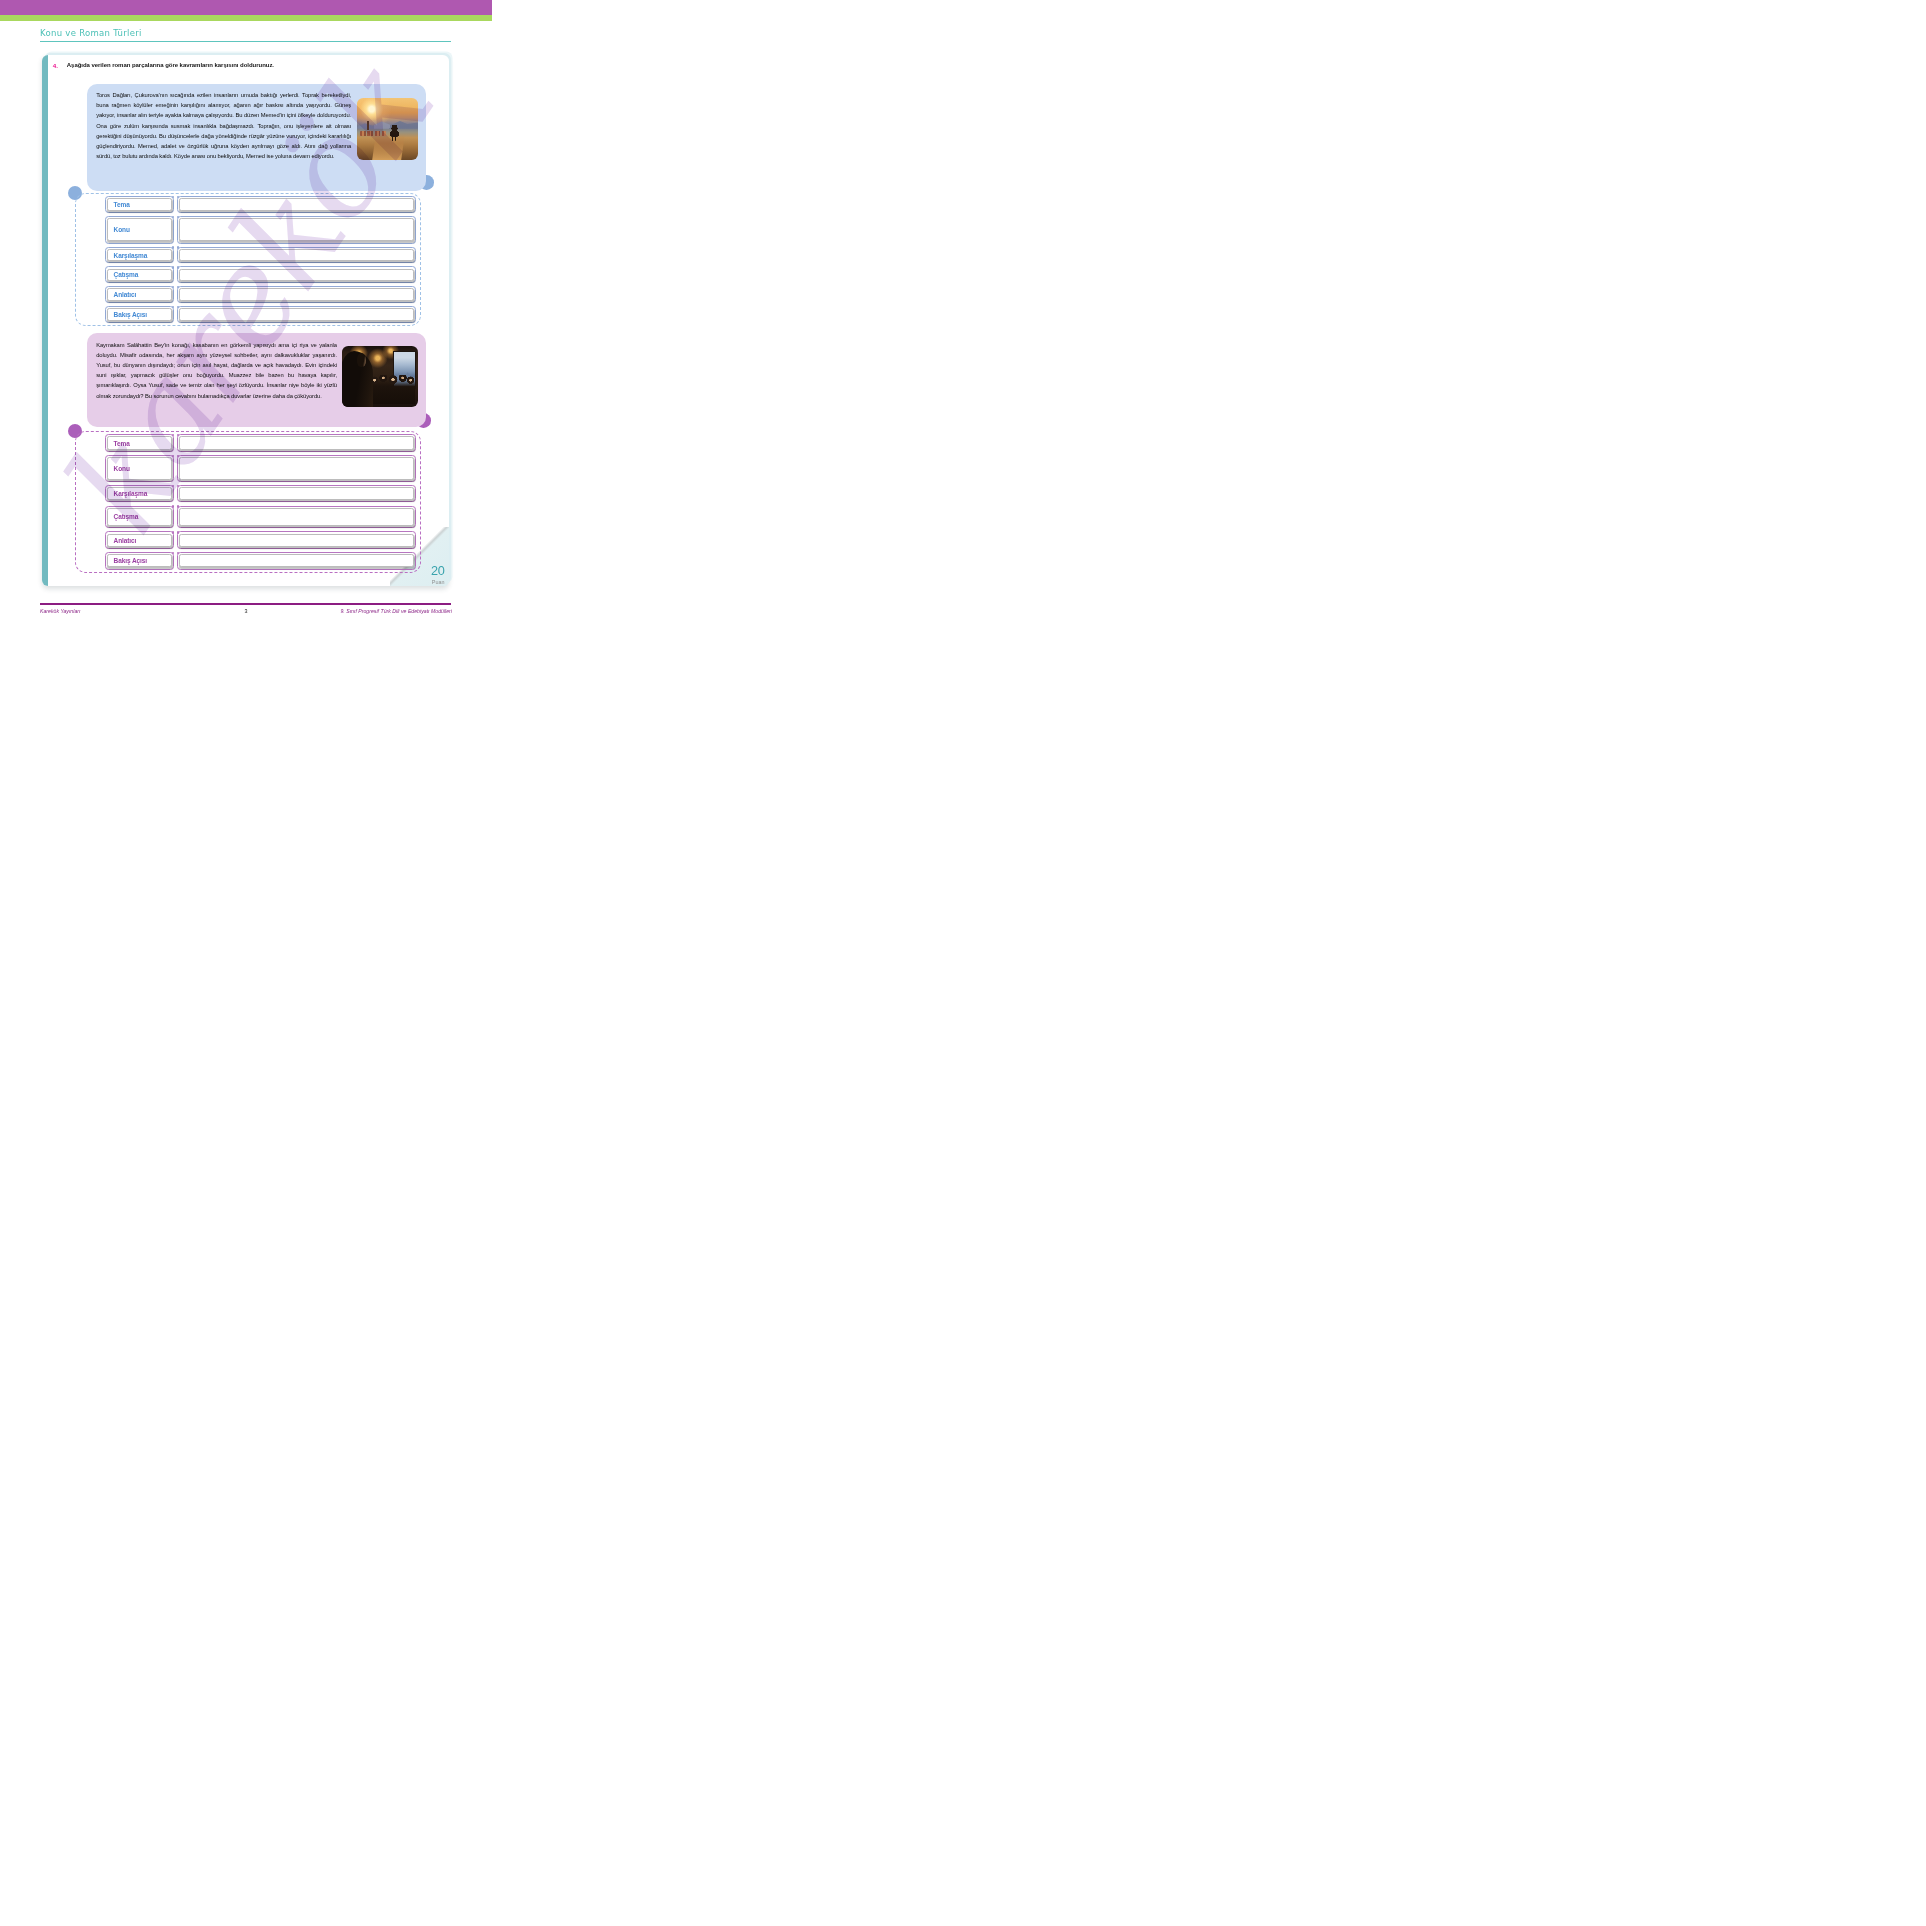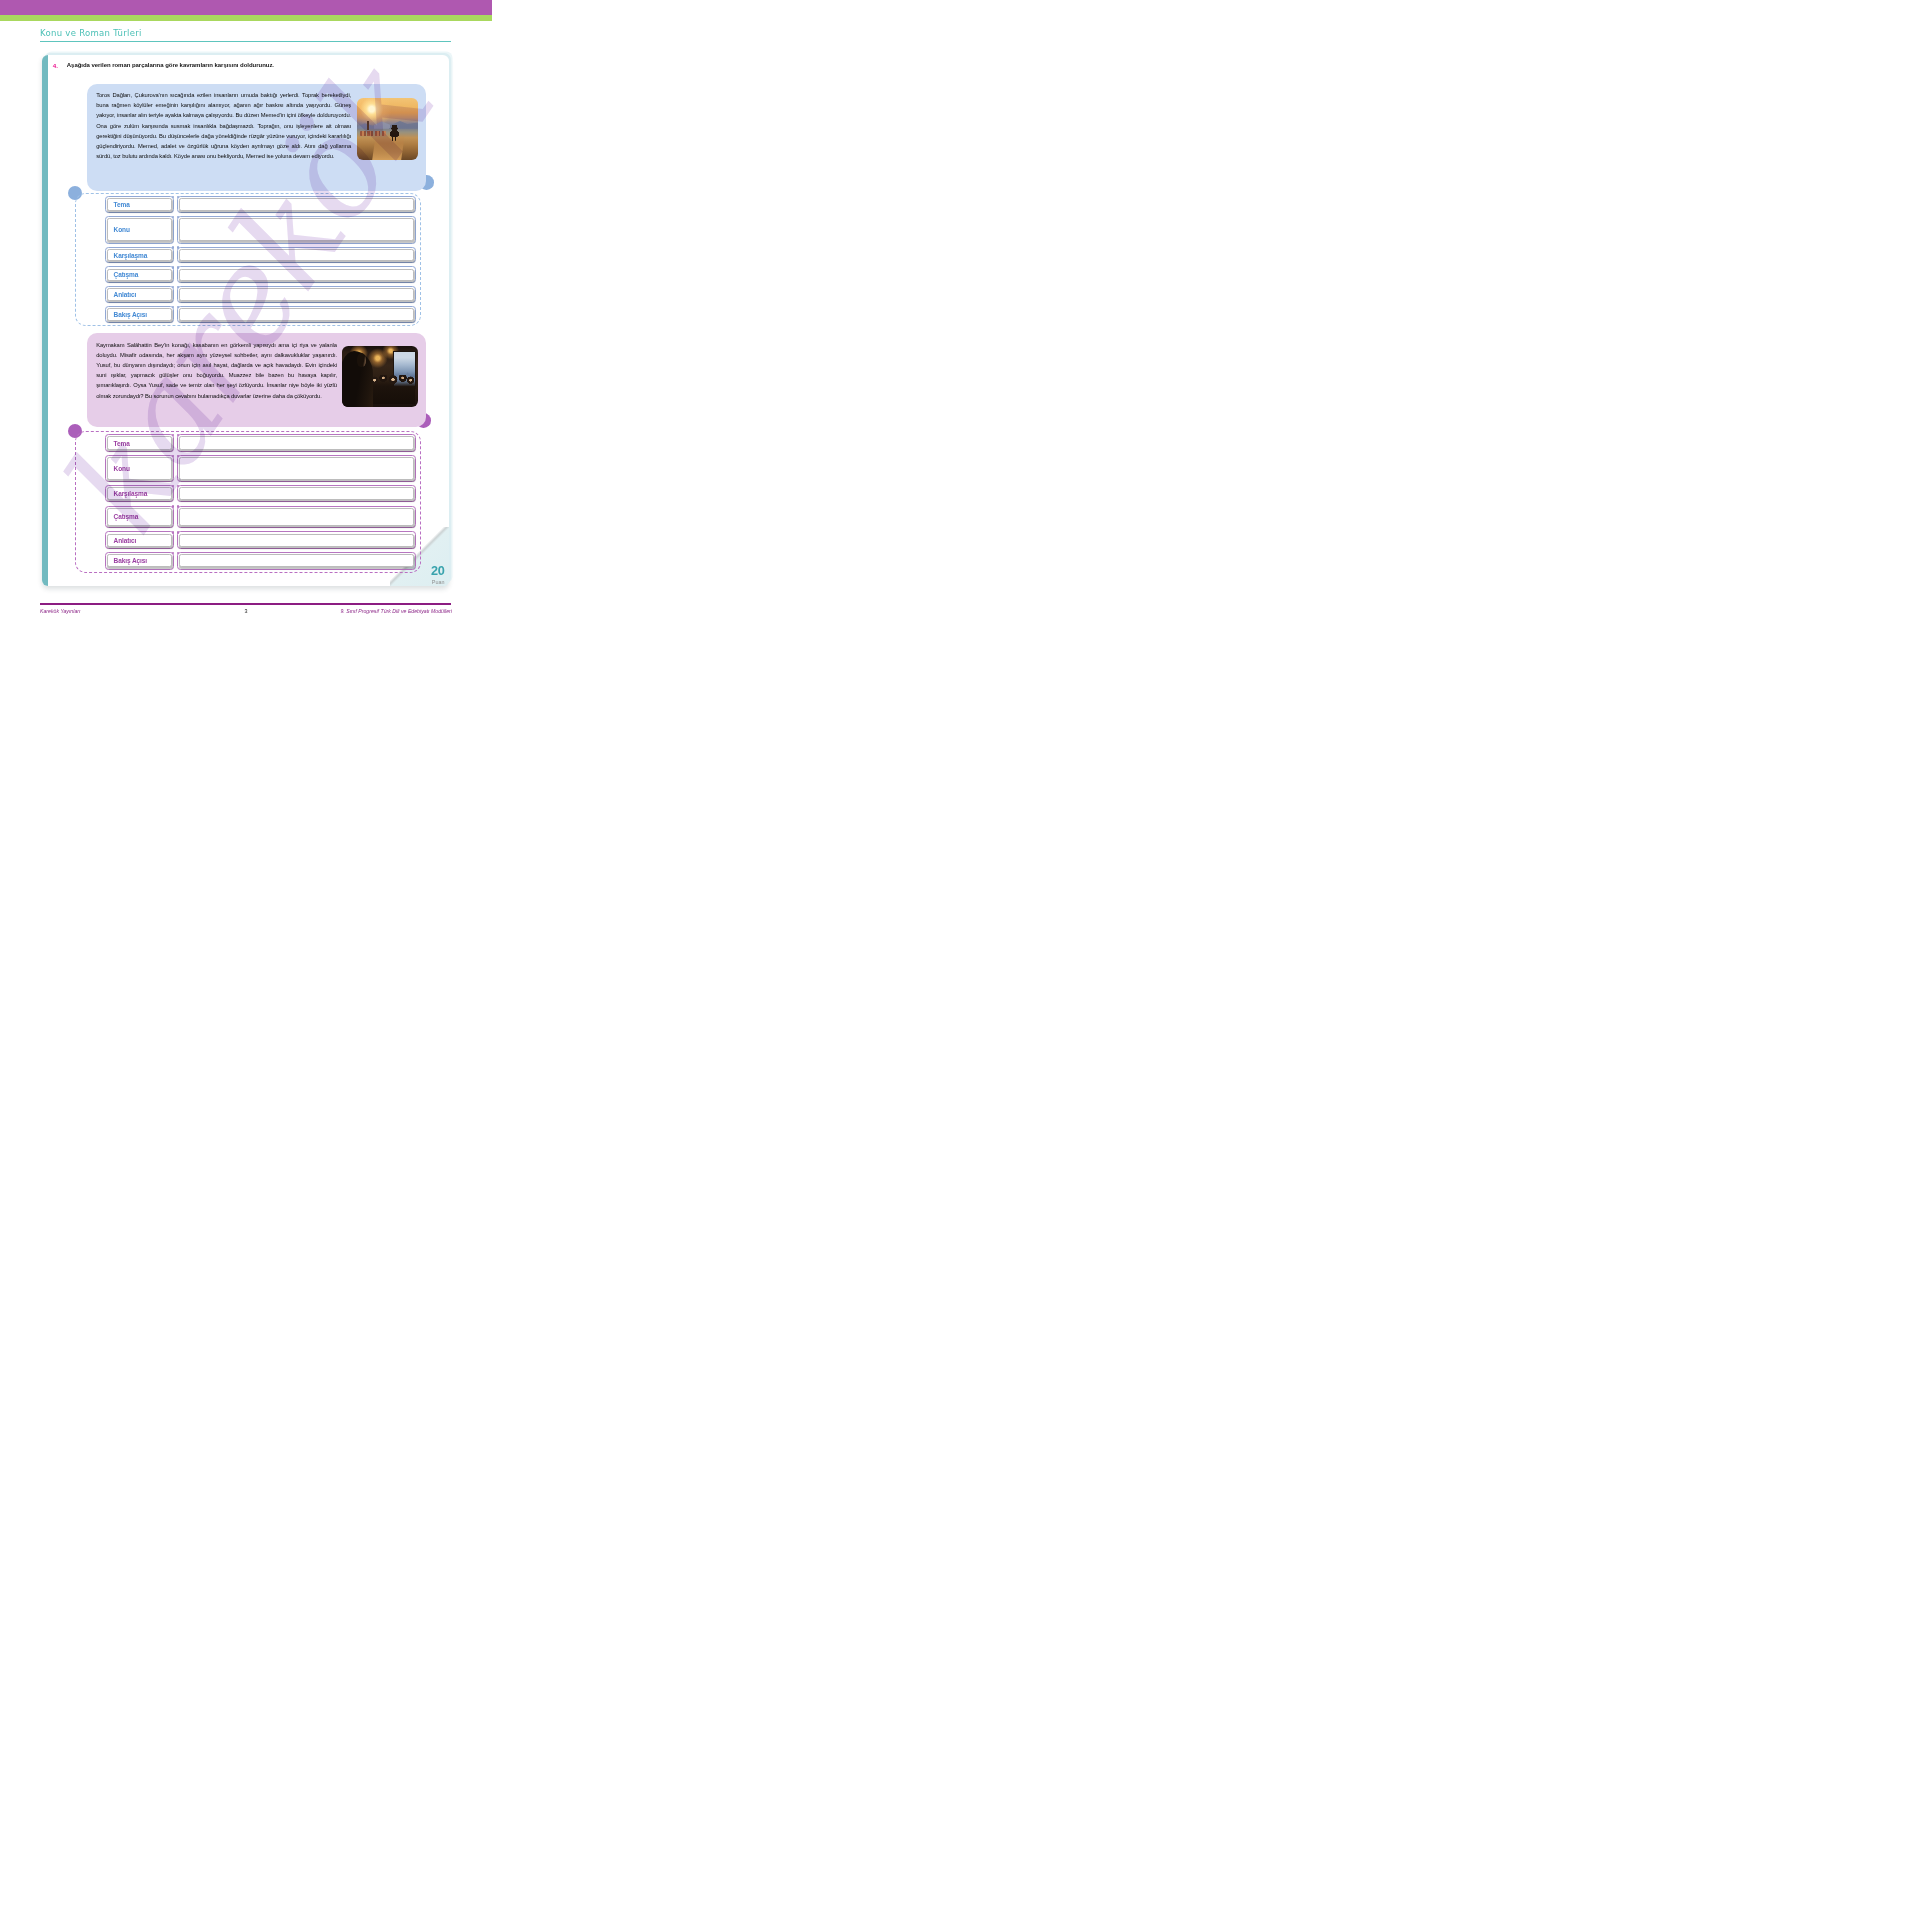--- a/index.html
+++ b/index.html
@@ -100,21 +100,21 @@
         box-shadow:0.8px 1.2px 1.2px rgba(0,0,0,.25);}
   .label-cell{display:flex;align-items:center;padding-left:5.4px;font-weight:bold;font-size:6.5px;
         color:var(--label1-blue);letter-spacing:-0.1px;}
   .table-2 .label-cell{color:var(--label2-purple);}
   .value-cell{font-size:5.4px;padding:1.5px 3.1px;color:#333;}
   .r-h1{height:17px;} .r-h2{height:28px;} .r-h3{height:23px;}
   .t2-h1{height:17.7px;} .t2-h2{height:27px;}
 
   .corner-fold{position:absolute;right:0;bottom:0;width:59px;height:59px;border-radius:0 0 5.4px 0;
       background:linear-gradient(135deg, rgba(0,0,0,0) 45%, rgba(70,95,100,.28) 48%, #e1f0f2 51%, #ddeef1 100%);}
-  .score-value{position:absolute;right:4.6px;bottom:8.5px;font-size:12.7px;font-weight:bold;color:var(--score-teal);letter-spacing:-0.4px;}
+  .score-value{position:absolute;right:4.6px;bottom:8.5px;font-size:12.7px;font-weight:normal;color:var(--score-teal);letter-spacing:-0.4px;}
   .score-unit{position:absolute;right:4.6px;bottom:1.5px;font-size:5.4px;color:#8f8f8f;}
 
   .watermark{position:absolute;left:-116px;top:216px;width:732px;text-align:center;z-index:9;
       transform:rotate(-56deg);pointer-events:none;mix-blend-mode:multiply;opacity:.65;
       font-family:"DejaVu Serif",serif;font-style:italic;font-size:135px;letter-spacing:-3.1px;
       color:var(--watermark-lilac);}
 
   .footer-rule{position:absolute;left:40px;top:603px;width:411px;height:1.5px;background:#8c1d82;}
   .footer-left{position:absolute;left:40px;top:608px;font-size:5.2px;font-style:italic;color:var(--footer-purple);}
   .footer-page{position:absolute;left:0;top:608px;width:492px;text-align:center;font-size:5.4px;color:#222;}

